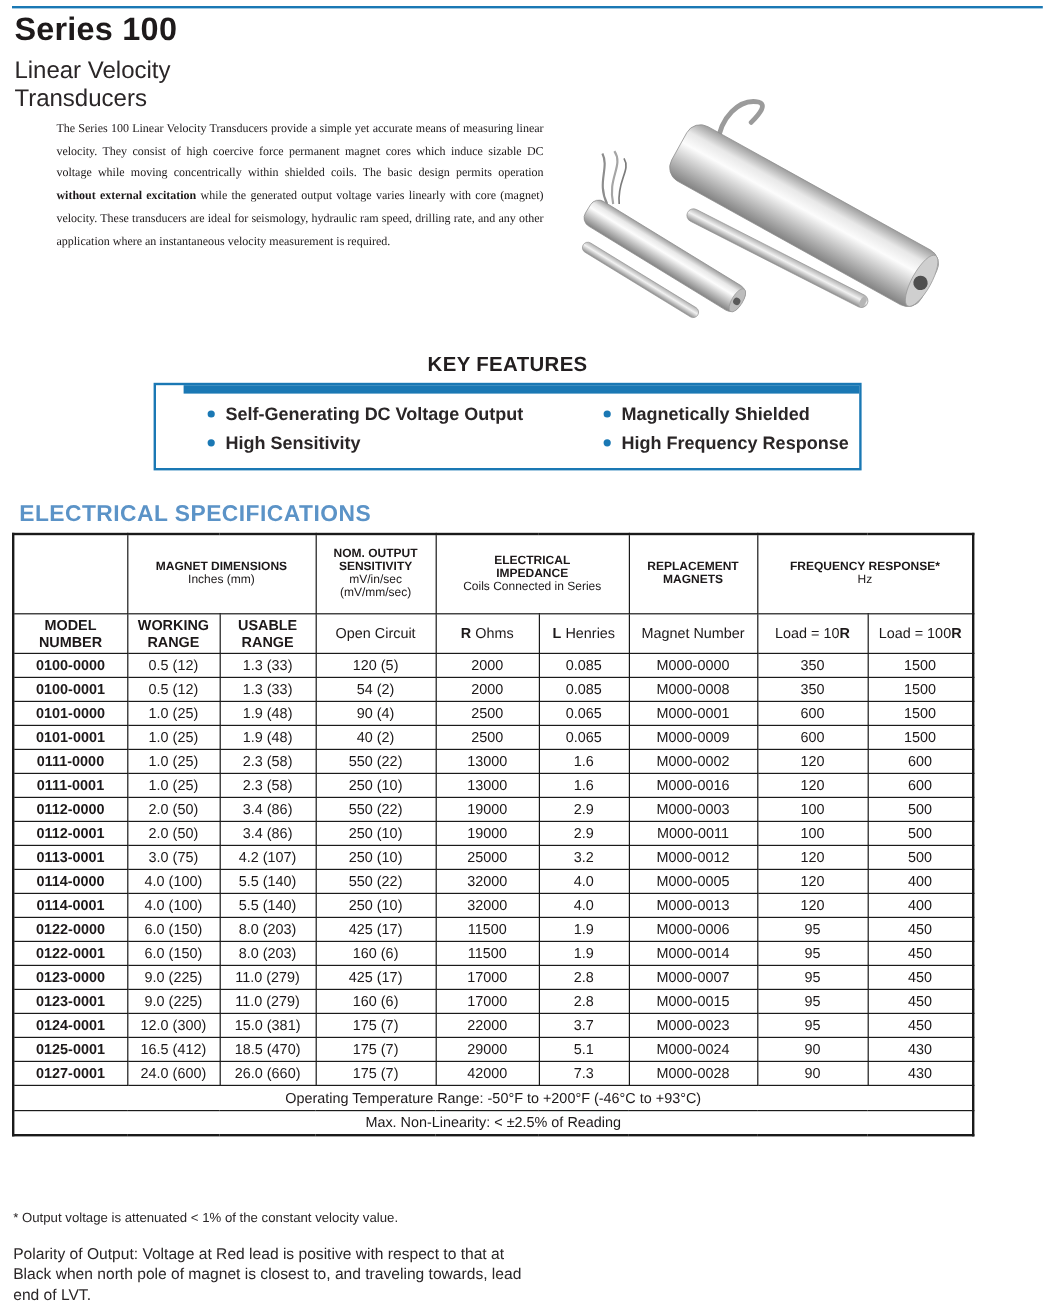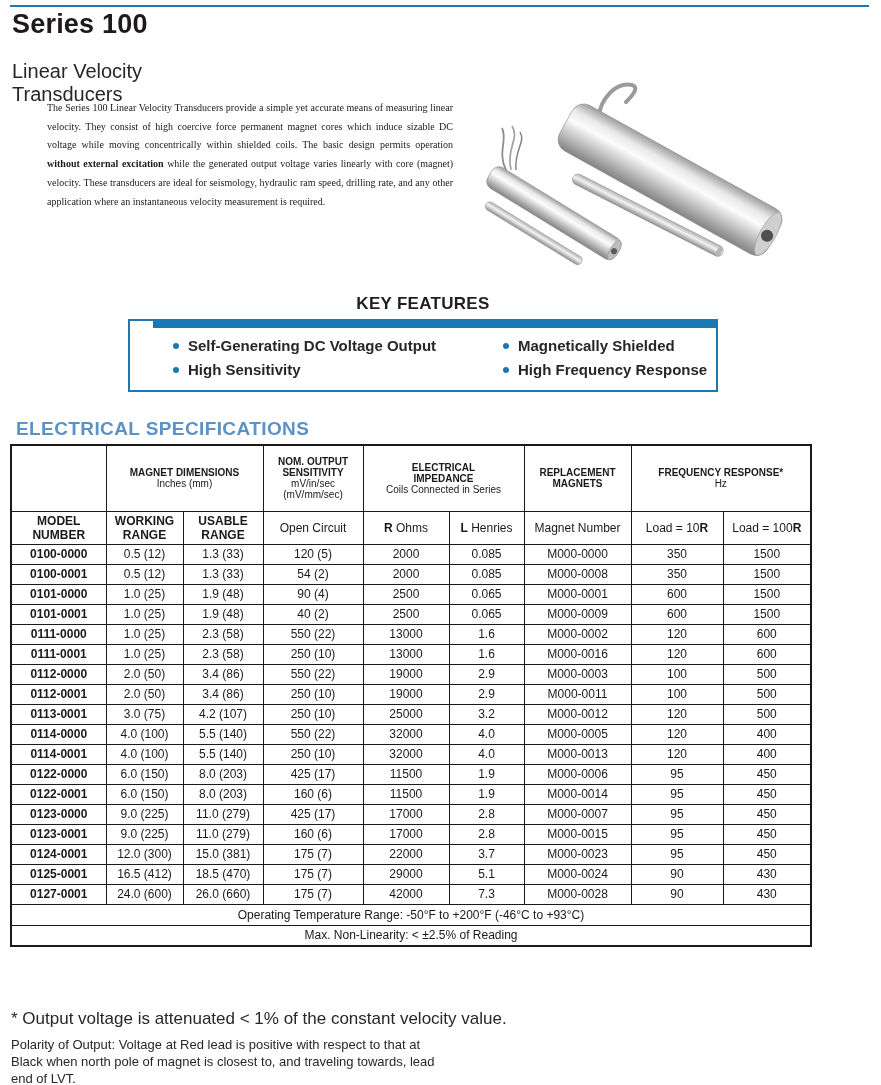--- a/index.html
+++ b/index.html
@@ -4,21 +4,21 @@
 <style>
   * { margin:0; padding:0; box-sizing:border-box; }
   html,body { background:#ffffff; }
   body { font-family:"Liberation Sans", sans-serif; color:#231f20; }
   .page { position:relative; width:881px; height:1085px; background:#fff; overflow:hidden; }
 
   .top-rule { position:absolute; left:10px; top:5px; width:859px; height:2px; background:#1a78b4; }
 
   .title-block { position:absolute; left:12px; top:9px; }
   .title-block h1 { font-size:27px; font-weight:bold; letter-spacing:.2px; color:#1e1a1b; }
-  .subtitle { font-size:20px; line-height:23px; color:#2a2627; margin-top:20px; }
+  .subtitle { font-size:20px; line-height:23px; color:#2a2627; margin-top:8px; }
 
   .intro { position:absolute; left:11px; top:99px; width:406px;
            font-family:"Liberation Serif", serif; font-size:10px; line-height:18.7px;
            text-align:justify; color:#1c1819;margin-left:36px; }
   .intro b { font-weight:bold; }
 
   .photo { position:absolute; left:448px; top:76px; width:432px; height:218px; }
 
   .kf-title { position:absolute; left:128px; top:294px; width:590px; text-align:center;
               font-size:17px; font-weight:bold; color:#221e1f; letter-spacing:.3px; }
@@ -41,21 +41,21 @@
   thead tr.h2 th { height:31px; font-size:12px; }
   .hb { font-weight:bold; }
   .hr { font-weight:normal; }
   .narrow { max-width:118px; margin:0 auto; }
   .narrow2 { max-width:100px; margin:0 auto; }
   .narrow3 { max-width:70px; margin:0 auto; }
   tbody td { height:20px; font-weight:normal; }
   tbody td.model { font-weight:bold; }
   tr.span-row td { height:21px; font-weight:normal; }
 
-  .note-star { position:absolute; left:11px; top:1009px; font-size:17px; color:#2a2627; }
+  .note-star { position:absolute; left:11px; top:1009px; font-size:11px; color:#2a2627; }
   .note-polarity { position:absolute; left:11px; top:1036px; width:432px; font-size:13px;
                    line-height:17px; color:#2a2627; }
 </style>
 </head>
 <body>
 
 <div class="page">
 
   <div class="top-rule"></div>
 

